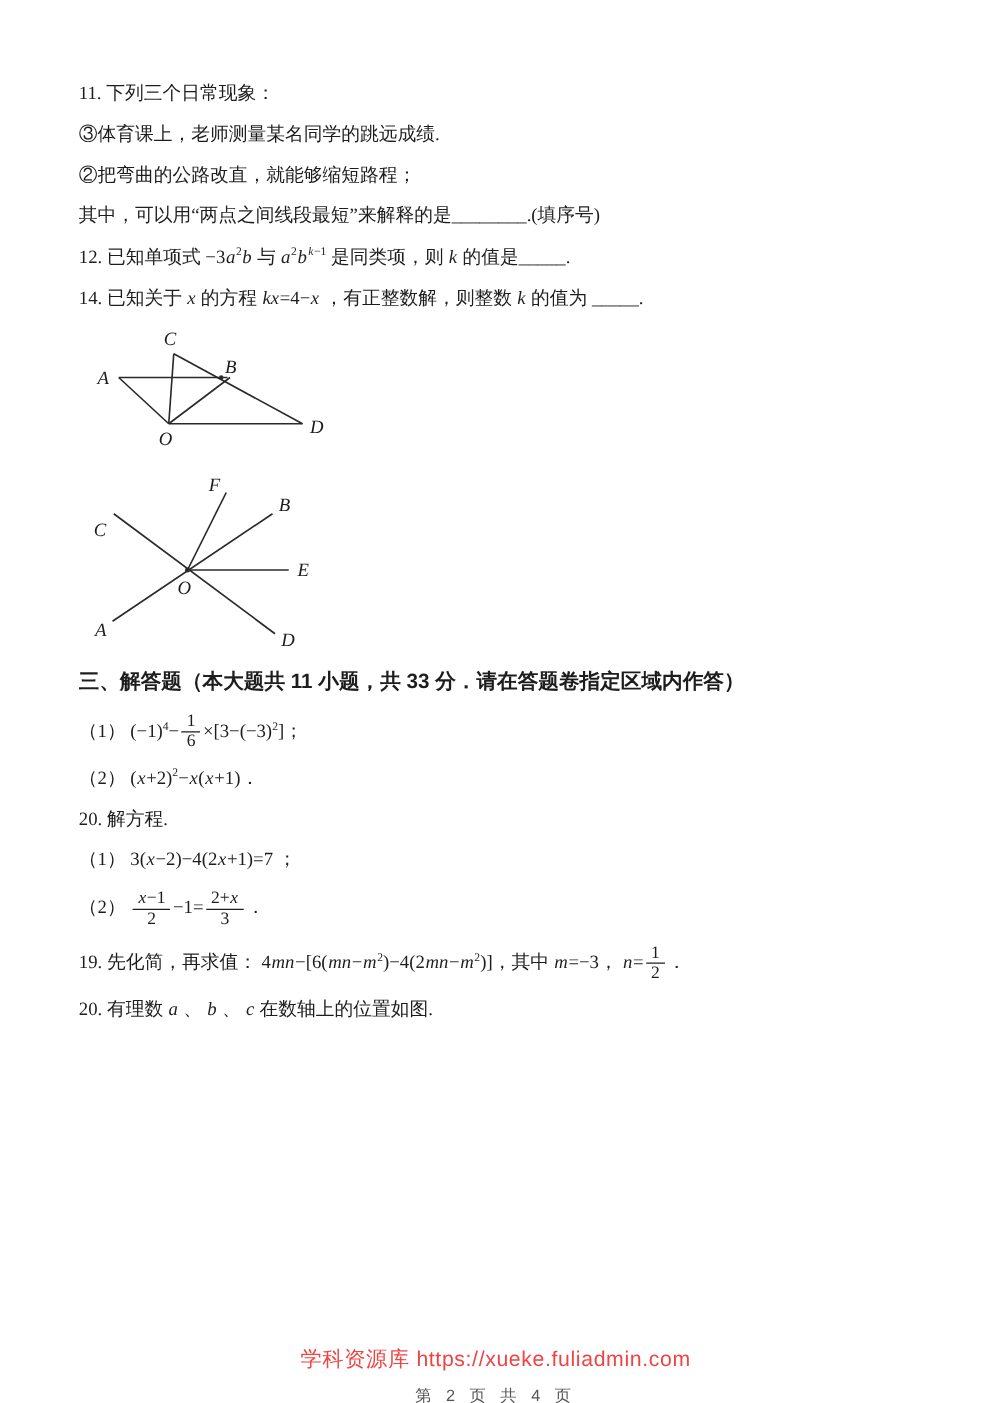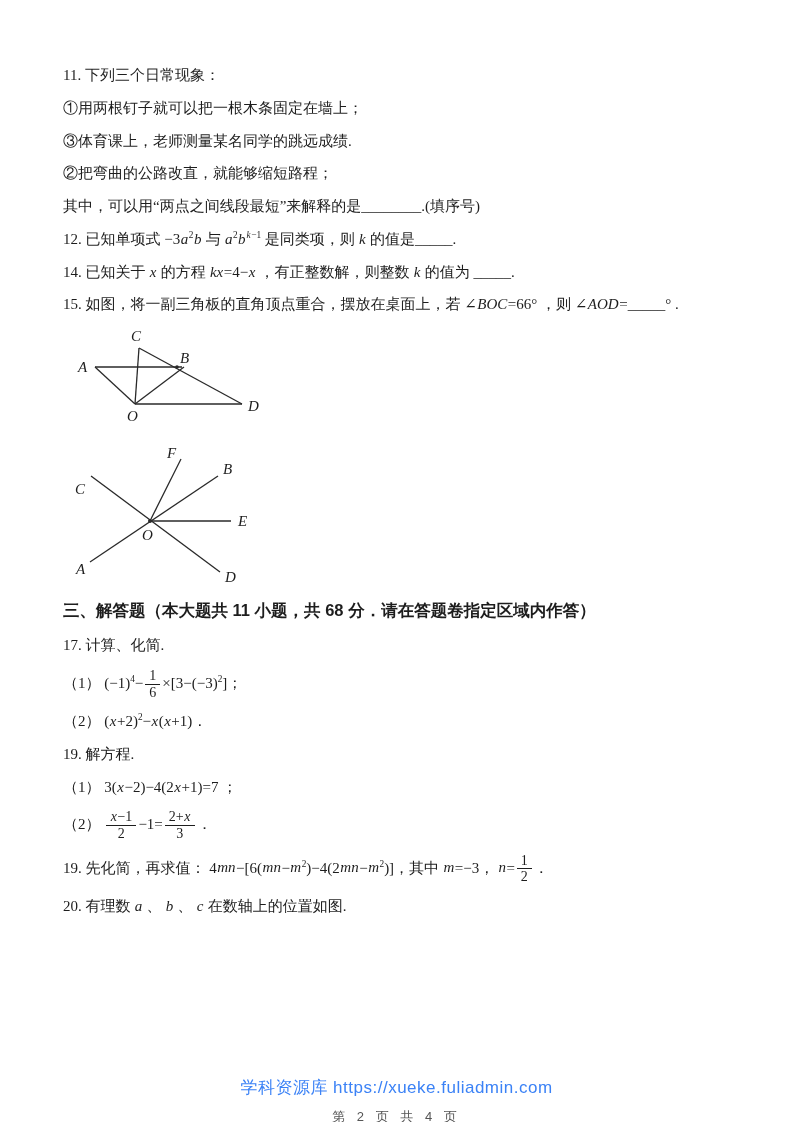--- a/index.html
+++ b/index.html
@@ -27,43 +27,41 @@
   .fig16{margin:8px 0 13px 0;}
   .fig line{stroke:#2a2a2a;stroke-width:1.3;}
   .fig circle{fill:#2a2a2a;}
   .fig text{
     font-family:"Liberation Serif","DejaVu Serif",serif;
     font-style:italic;font-size:15px;fill:#1d1d1d;
   }
   .footer-watermark{
     position:absolute;left:0;right:0;top:1063px;text-align:center;
     font-family:"Liberation Sans","DejaVu Sans",sans-serif;
-    font-size:17px;color:#3b82f6;letter-spacing:0.5px;
+    font-size:17px;color:#ef4444;letter-spacing:0.5px;
   }
   .footer-pageinfo{
     position:absolute;left:0;right:0;top:1095px;text-align:center;
     font-family:Liberation Sans, sans-serif;
     font-size:13px;color:#555555;letter-spacing:4px;
   }
 </style>
 </head>
 <body>
 
 <div class="page">
   <div class="content">
 
     <p class="line">11. 下列三个日常现象：</p>
-    <p class="line">①用两根钉子就可以把一根木条固定在墙上；</p>
     <p class="line">③体育课上，老师测量某名同学的跳远成绩.</p>
     <p class="line">②把弯曲的公路改直，就能够缩短路程；</p>
     <p class="line">其中，可以用“两点之间线段最短”来解释的是________.(填序号)</p>
 
     <p class="line">12. 已知单项式 −3<span class="mv">a</span><sup>2</sup><span class="mv">b</span> 与 <span class="mv">a</span><sup>2</sup><span class="mv">b</span><sup><span class="mv">k</span>−1</sup> 是同类项，则 <span class="mv">k</span> 的值是_____.</p>
     <p class="line">14. 已知关于 <span class="mv">x</span> 的方程 <span class="mv">kx</span>=4−<span class="mv">x</span> ，有正整数解，则整数 <span class="mv">k</span> 的值为 _____.</p>
-    <p class="line">15. 如图，将一副三角板的直角顶点重合，摆放在桌面上，若 ∠<span class="mv">BOC</span>=66° ，则 ∠<span class="mv">AOD</span>=_____° .</p>
 
     <svg class="fig fig15" width="210" height="100" viewBox="0 0 210 100">
       <line x1="28" y1="40" x2="115" y2="40"></line>
       <line x1="28" y1="40" x2="68" y2="77"></line>
       <line x1="68" y1="77" x2="117" y2="40"></line>
       <line x1="72" y1="21" x2="68" y2="77"></line>
       <line x1="72" y1="21" x2="175" y2="77"></line>
       <line x1="68" y1="77" x2="175" y2="77"></line>
       <circle cx="110" cy="40" r="1.8"></circle>
       <text x="64" y="14">C</text>
@@ -82,30 +80,29 @@
       <circle cx="87" cy="77" r="2"></circle>
       <text x="104" y="14">F</text>
       <text x="160" y="30">B</text>
       <text x="12" y="50">C</text>
       <text x="175" y="82">E</text>
       <text x="79" y="96">O</text>
       <text x="13" y="130">A</text>
       <text x="162" y="138">D</text>
     </svg>
 
-    <p class="heading">三、解答题（本大题共 11 小题，共 68 分．请在答题卷指定区域内作答）</p>
+    <p class="heading">三、解答题（本大题共 11 小题，共 33 分．请在答题卷指定区域内作答）</p>
 
-    <p class="line">17. 计算、化简.</p>
     <p class="line">（1） (−1)<sup>4</sup>−<span class="frac">
           <span class="fnum">1</span>
           <span class="fden">6</span>
         </span>×[3−(−3)<sup>2</sup>]；</p>
     <p class="line">（2） (<span class="mv">x</span>+2)<sup>2</sup>−<span class="mv">x</span>(<span class="mv">x</span>+1)．</p>
 
-    <p class="line">19. 解方程.</p>
+    <p class="line">20. 解方程.</p>
     <p class="line">（1） 3(<span class="mv">x</span>−2)−4(2<span class="mv">x</span>+1)=7 ；</p>
     <p class="line">（2） <span class="frac">
           <span class="fnum"><span class="mv">x</span>−1</span>
           <span class="fden">2</span>
         </span>−1=<span class="frac">
           <span class="fnum">2+<span class="mv">x</span></span>
           <span class="fden">3</span>
         </span>．</p>
 
     <p class="line">19. 先化简，再求值： 4<span class="mv">mn</span>−[6(<span class="mv">mn</span>−<span class="mv">m</span><sup>2</sup>)−4(2<span class="mv">mn</span>−<span class="mv">m</span><sup>2</sup>)]，其中 <span class="mv">m</span>=−3， <span class="mv">n</span>=<span class="frac">

